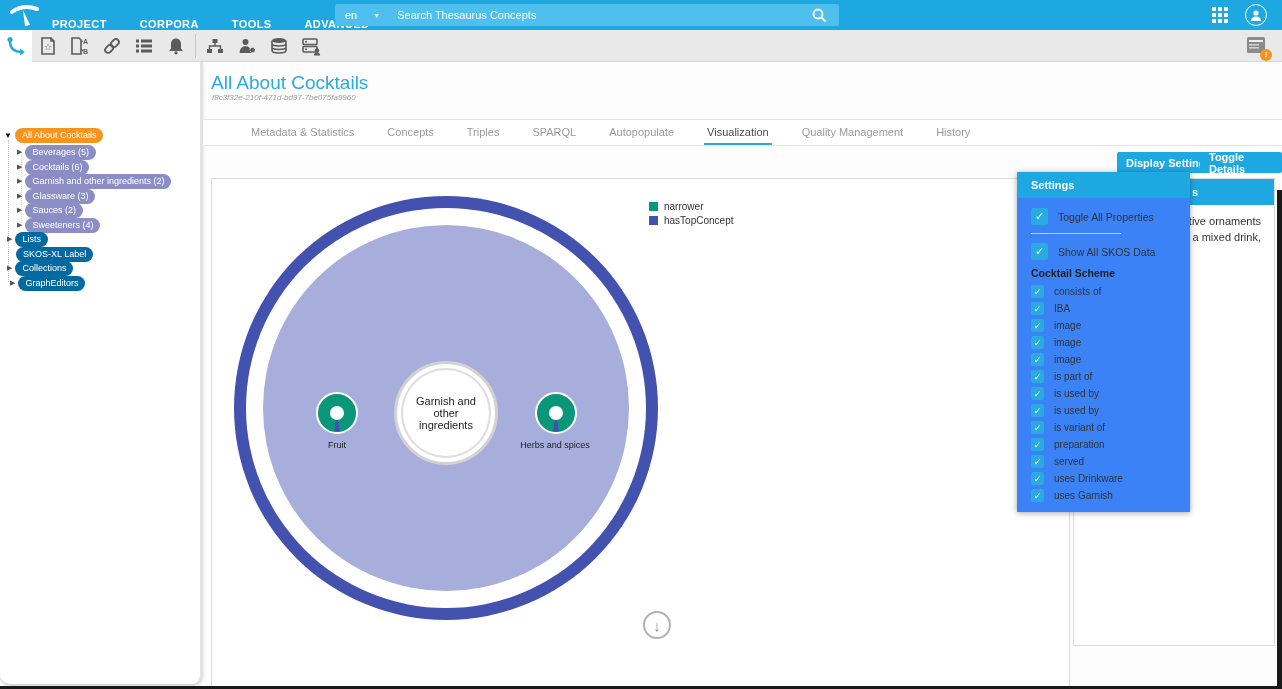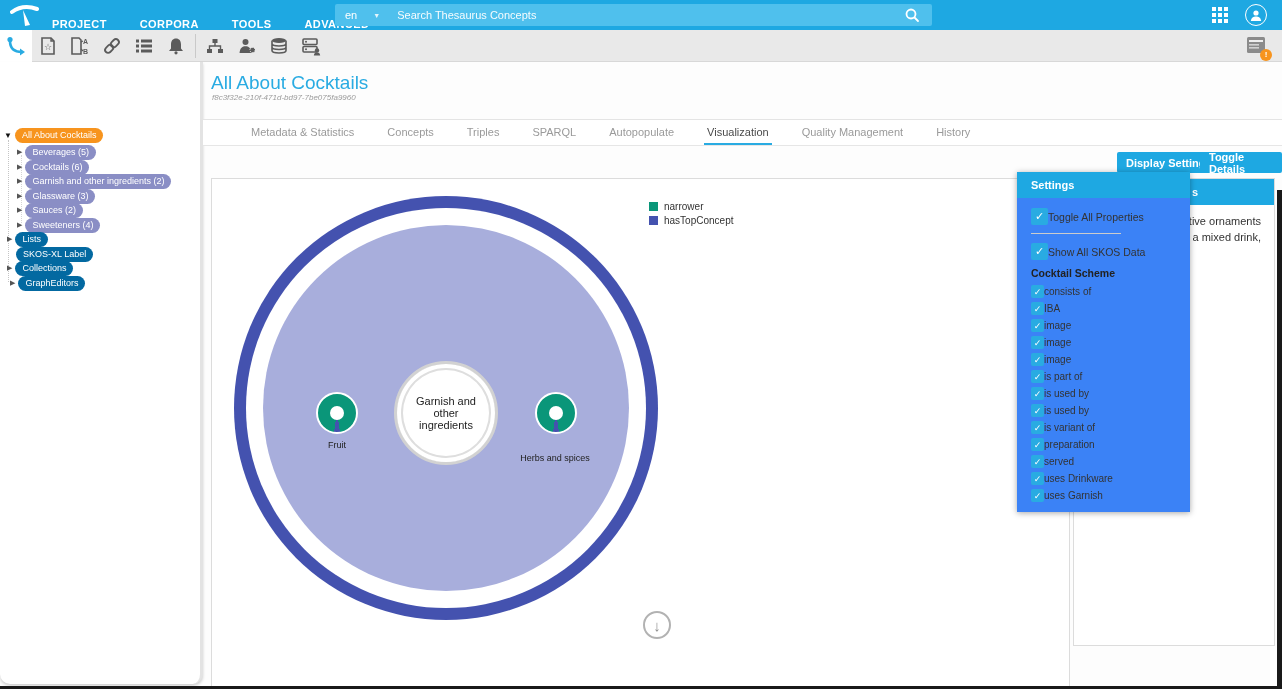--- a/index.html
+++ b/index.html
@@ -5,21 +5,21 @@
   * { margin:0; padding:0; box-sizing:border-box; }
   html,body { width:1282px; height:689px; overflow:hidden; }
   body { font-family:"Liberation Sans","DejaVu Sans",sans-serif; background:#fdfdfd; position:relative; }
   .screen { position:absolute; inset:0; width:1282px; height:689px; }
 
   
   .topbar { position:absolute; left:0; top:0; width:1282px; height:30px; background:#1EA8E2; }
   .logo { position:absolute; left:10px; top:3px; }
   .menu { position:absolute; left:52px; top:0; height:30px; display:flex; align-items:flex-end; gap:33px; }
   .menu-item { color:#fff; font-size:11px; font-weight:bold; letter-spacing:.4px; cursor:pointer; }
-  .searchbar { position:absolute; left:335px; top:4px; width:597px; height:22px; background:#4FC0ED; border-radius:2px; display:flex; align-items:center; color:#fff; font-size:11px; }
+  .searchbar { position:absolute; left:335px; top:4px; width:504px; height:22px; background:#4FC0ED; border-radius:2px; display:flex; align-items:center; color:#fff; font-size:11px; }
   .search-lang { margin-left:10px; }
   .search-caret { margin-left:16px; font-size:7px; opacity:.85; }
   .search-ph { margin-left:17px; opacity:.95; }
   .search-mag { position:absolute; right:12px; top:3px; }
   .grid-icon { position:absolute; left:1212px; top:7px; width:16px; height:16px; display:grid; grid-template-columns:repeat(3,4px); grid-template-rows:repeat(3,4px); gap:2px; }
   .grid-icon span { background:#fff; }
   .avatar { position:absolute; left:1245px; top:4px; width:22px; height:22px; border:1.5px solid #fff; border-radius:50%; display:flex; align-items:center; justify-content:center; }
 
   
   .toolbar { position:absolute; left:0; top:30px; width:1282px; height:32px; background:#E9E9E9; border-bottom:1px solid #d8d8d8; display:flex; align-items:center; }
@@ -63,34 +63,34 @@
   .big-circle { position:absolute; left:22px; top:17px; width:424px; height:424px; border-radius:50%; background:#4452AF; }
   .big-circle-gap { position:absolute; inset:12px; border-radius:50%; background:#fff; }
   .big-circle-fill { position:absolute; inset:17px; border-radius:50%; background:#A8AEDC; }
   .center-node { position:absolute; left:182px; top:182px; width:104px; height:104px; border-radius:50%; background:#fff; border:3px solid #d2d2d2; box-shadow:inset 0 0 0 4px #fff, inset 0 0 0 6px #dedede; display:flex; align-items:center; justify-content:center; text-align:center; font-size:11px; color:#222; padding:10px; cursor:pointer; }
   .node { position:absolute; width:42px; height:42px; border-radius:50%; border:2px solid #fff; background:conic-gradient(from 171deg, #4452AF 0 18deg, #0A9679 18deg 360deg); cursor:pointer; }
   .node::after { content:""; position:absolute; inset:12px; background:#fff; border-radius:50%; }
   #node-fruit { left:104px; top:213px; }
   #node-herbs { left:323px; top:213px; }
   .node-label { position:absolute; font-size:9px; color:#222; text-align:center; }
   #label-fruit { left:93px; top:261px; width:64px; }
-  #label-herbs { left:283px; top:274px; width:120px; }
+  #label-herbs { left:283px; top:261px; width:120px; }
   .scroll-down { position:absolute; left:431px; top:432px; width:28px; height:28px; border:2px solid #b2b2b2; border-radius:50%; color:#8f8f8f; display:flex; align-items:center; justify-content:center; font-size:15px; cursor:pointer; }
   .scroll-down::after { content:"↓"; }
 
   
   .right-panel { position:absolute; left:1073px; top:178px; width:202px; height:468px; background:#fff; border:1px solid #dcdcdc; }
   .right-header { height:26px; background:#1EA8E2; color:#fff; font-size:11px; font-weight:bold; display:flex; align-items:center; padding-left:118px; }
   .right-body { padding:8px 13px 0 10px; font-size:11px; color:#333; text-align:right; line-height:16px; }
 
   
   .settings { position:absolute; left:1017px; top:172px; width:173px; background:#3b82f6; box-shadow:0 1px 6px rgba(0,0,0,.35); z-index:5; padding-bottom:10px; }
   .settings-header { height:26px; background:#1EA8E2; color:#fff; font-size:11px; font-weight:bold; display:flex; align-items:center; padding:0 14px; }
   .settings-body { padding:10px 14px 0; }
-  .set-row { display:flex; align-items:center; font-size:10.5px; color:#333; cursor:pointer; }
+  .set-row { display:flex; align-items:center; gap:10px; font-size:10.5px; color:#333; cursor:pointer; }
   .set-row.big { margin-bottom:2px; }
   .checkbox { background:#29ABE2; border-radius:2px; position:relative; flex:none; }
   .checkbox::after { content:"✓"; color:#fff; position:absolute; inset:0; display:flex; align-items:center; justify-content:center; font-weight:bold; }
   .cb-big { width:17px; height:17px; } .cb-big::after { font-size:11px; }
   .cb-small { width:13px; height:13px; } .cb-small::after { font-size:9px; }
   .settings-divider { border-top:1px solid #ccc; width:62%; margin:8px 0 9px; }
   .scheme-heading { font-size:10.5px; font-weight:bold; color:#222; margin:7px 0 6px; }
   .prop-row { margin-top:4px; height:13px; font-size:10px; }
 
   

